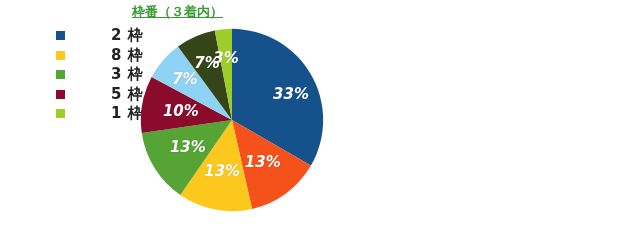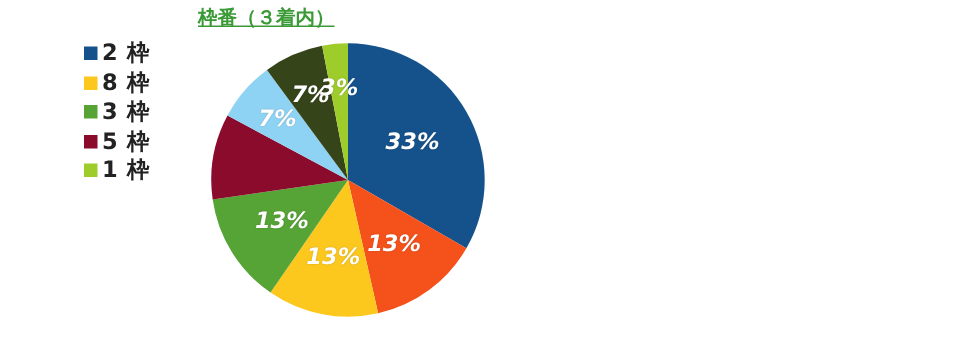--- a/index.html
+++ b/index.html
@@ -38,20 +38,21 @@
     position: absolute;
     display: flex;
     flex-direction: column;
   }
   #legend-waku { left: 24px; top: 26px; }
 
   .legend-item {
     display: flex;
     align-items: center;
     white-space: nowrap;
+    gap: 43px;
   }
   #legend-waku .legend-item { height: 19.5px; }
 
   .swatch {
     display: inline-block;
     flex: none;
   }
   #legend-waku .swatch { width: 9px; height: 9px; margin-right: 3px; }
 
   .legend-label {
@@ -110,24 +111,25 @@
     <svg class="pie-svg" id="svg-waku" viewBox="0 0 200 200">
         <path d="M 100 100 L 100 2 A 98 98 0 0 1 184.870489570875 149 Z" fill="#15528c"></path>
         <path d="M 100 100 L 184.870489570875 149 A 98 98 0 0 1 121.59043221308099 195.5921191147699 Z" fill="#f4511b"></path>
         <path d="M 100 100 L 121.59043221308099 195.5921191147699 A 98 98 0 0 1 44.42813334144848 180.72030498012361 Z" fill="#fcc81e"></path>
         <path d="M 100 100 L 44.42813334144848 180.72030498012361 A 98 98 0 0 1 2.9974986956685967 113.94685415078195 Z" fill="#56a336"></path>
         <path d="M 100 100 L 2.9974986956685967 113.94685415078195 A 98 98 0 0 1 13.617570382136961 53.71743467227711 Z" fill="#8a0b2b"></path>
         <path d="M 100 100 L 13.617570382136961 53.71743467227711 A 98 98 0 0 1 41.8950229526452 21.08351476195628 Z" fill="#8fd3f4"></path>
         <path d="M 100 100 L 41.8950229526452 21.08351476195628 A 98 98 0 0 1 81.45337805267977 3.7709876682547474 Z" fill="#36441a"></path>
         <path d="M 100 100 L 81.45337805267977 3.7709876682547474 A 98 98 0 0 1 99.99999999999999 2 Z" fill="#9ecc2a"></path>
       </svg>
-  <div class="pct" style="left: 136px; top: 67.053px;">33%</div>
+  <div class="pct" style="left: 152px; top: 67.053px;">33%</div>
       <div class="pct" style="left: 123.768px; top: 134.789px;">13%</div>
       <div class="pct" style="left: 83.179px; top: 143.956px;">13%</div>
       <div class="pct" style="left: 48.9043px; top: 120.36px;">13%</div>
+      <div class="pct" style="left: 41.8944px; top: 83.9887px;">10%</div>
       <div class="pct" style="left: 45.9374px; top: 52.22px;">7%</div>
       <div class="pct" style="left: 68.0329px; top: 35.9514px;">7%</div>
       <div class="pct" style="left: 87.0806px; top: 31.0092px;">3%</div>
     </div>
 
 </div>
 
 <div class="panel" id="panel-uma">
 
   

